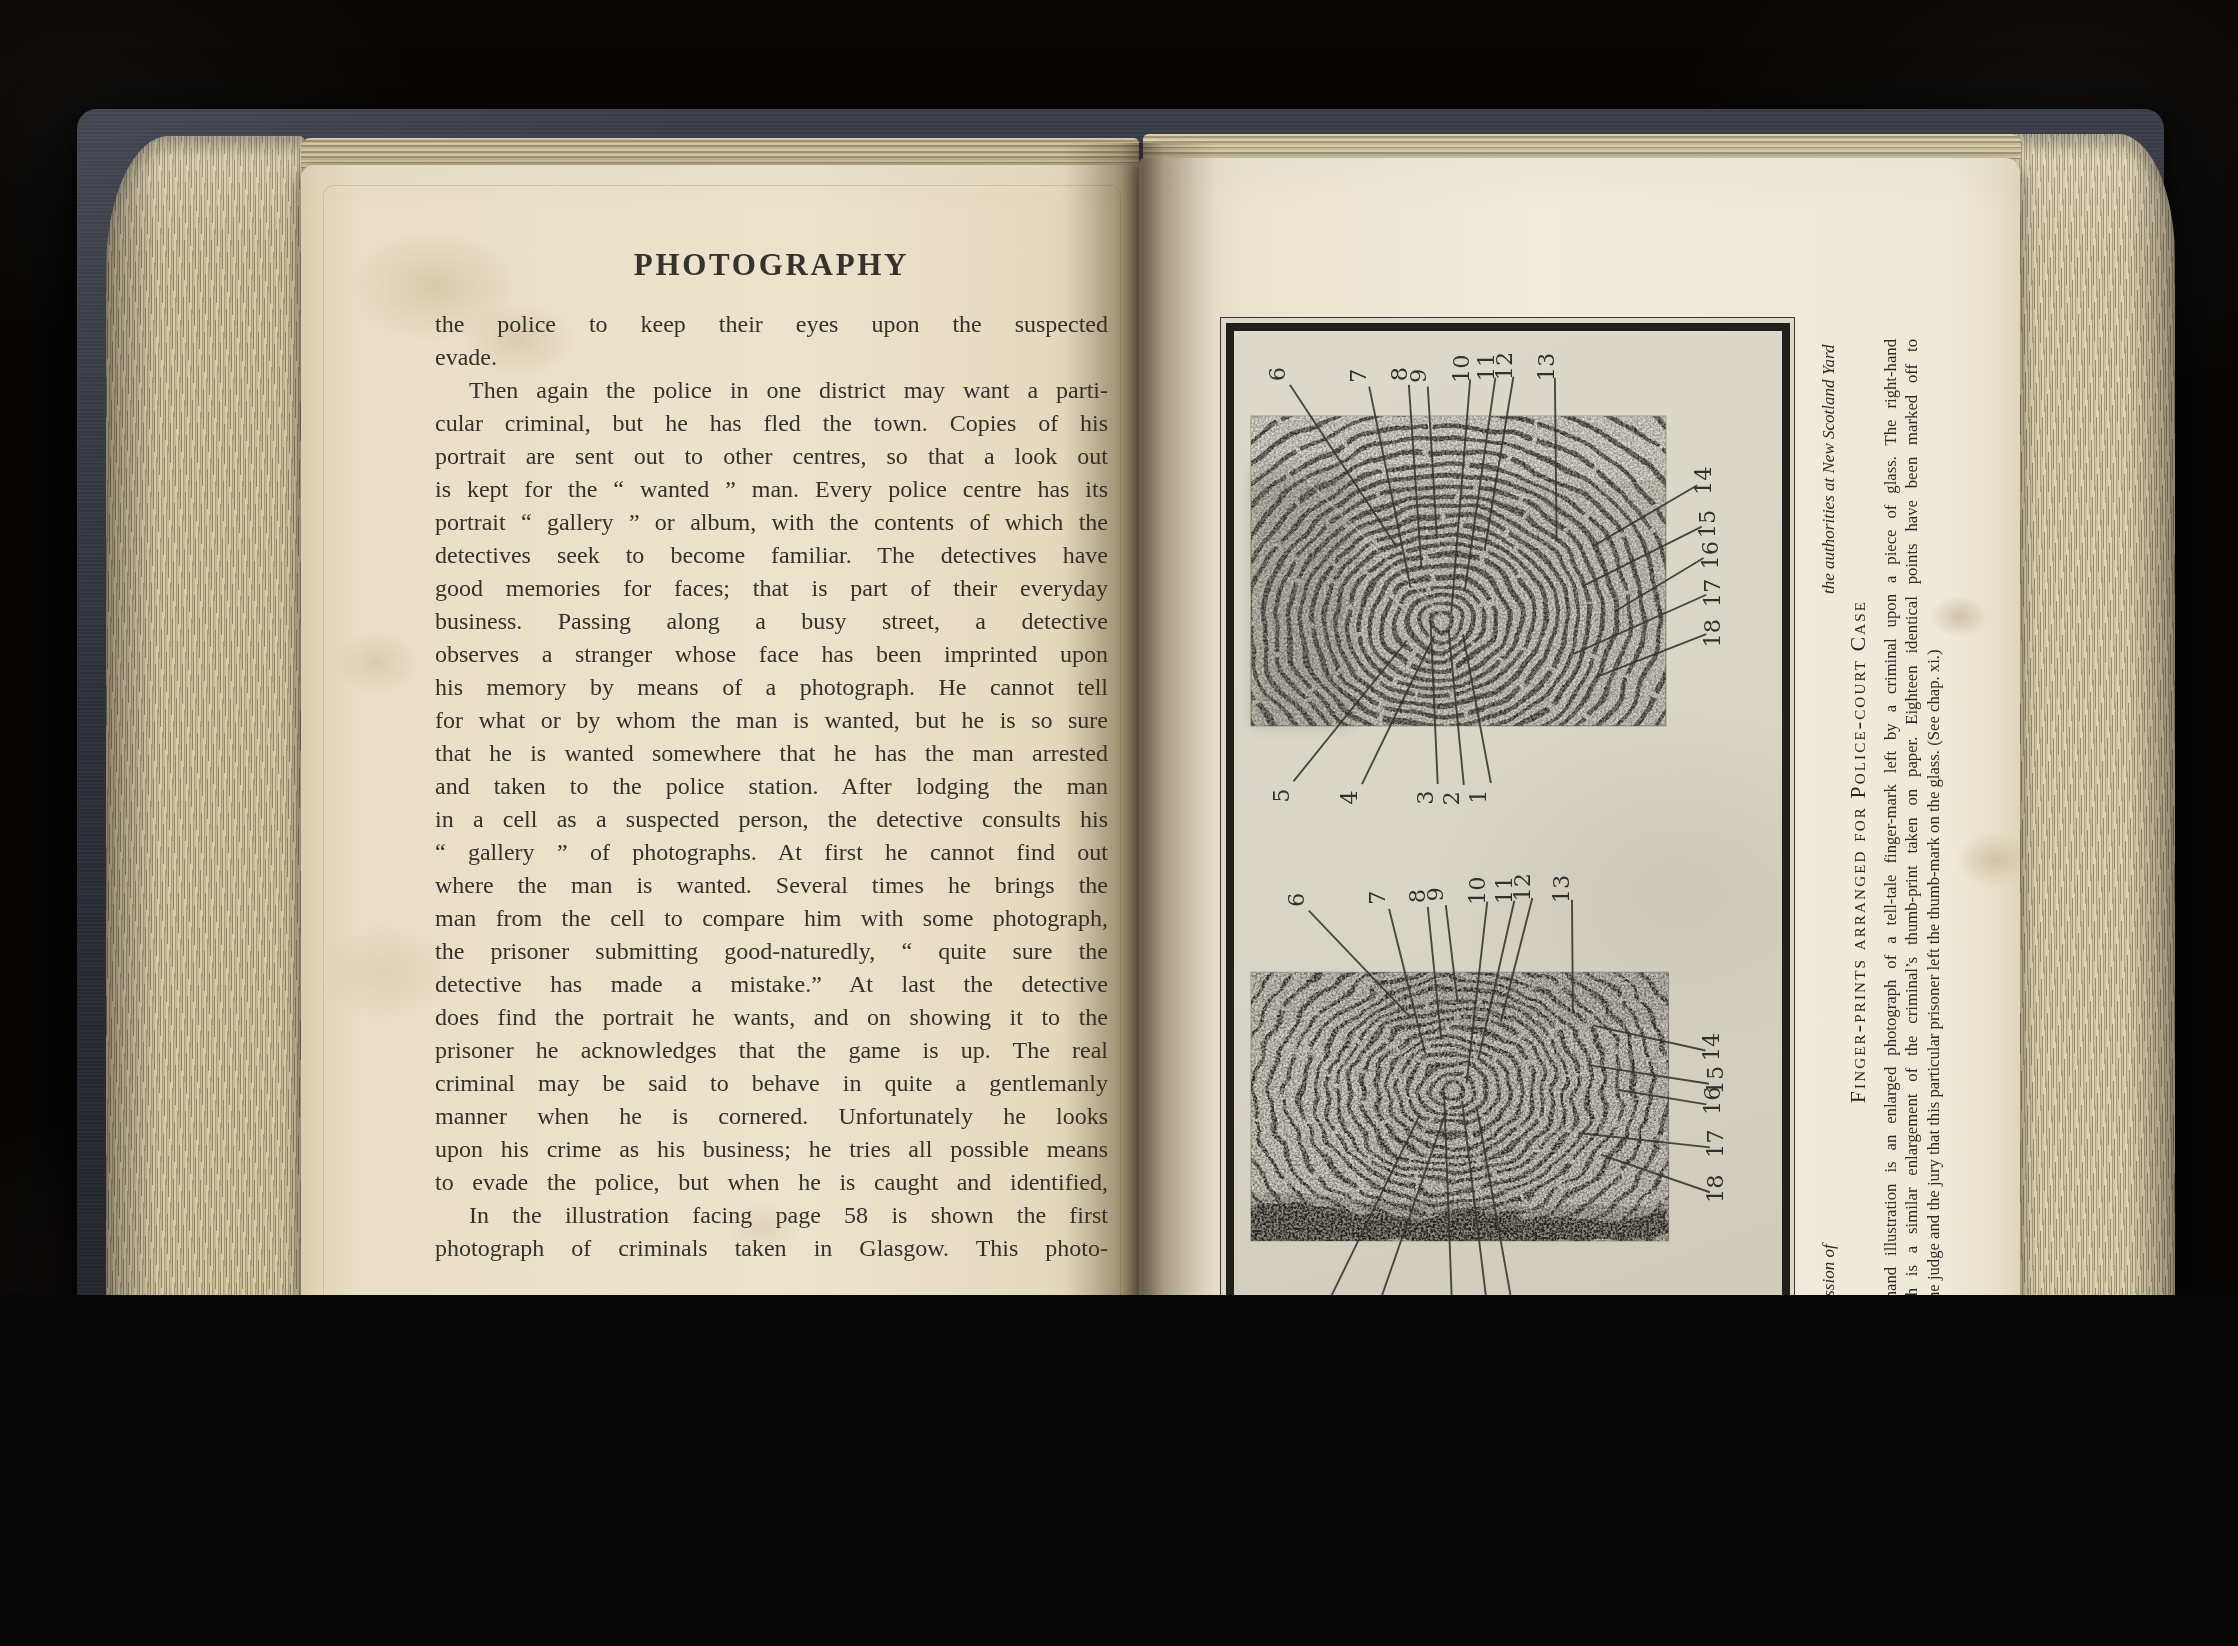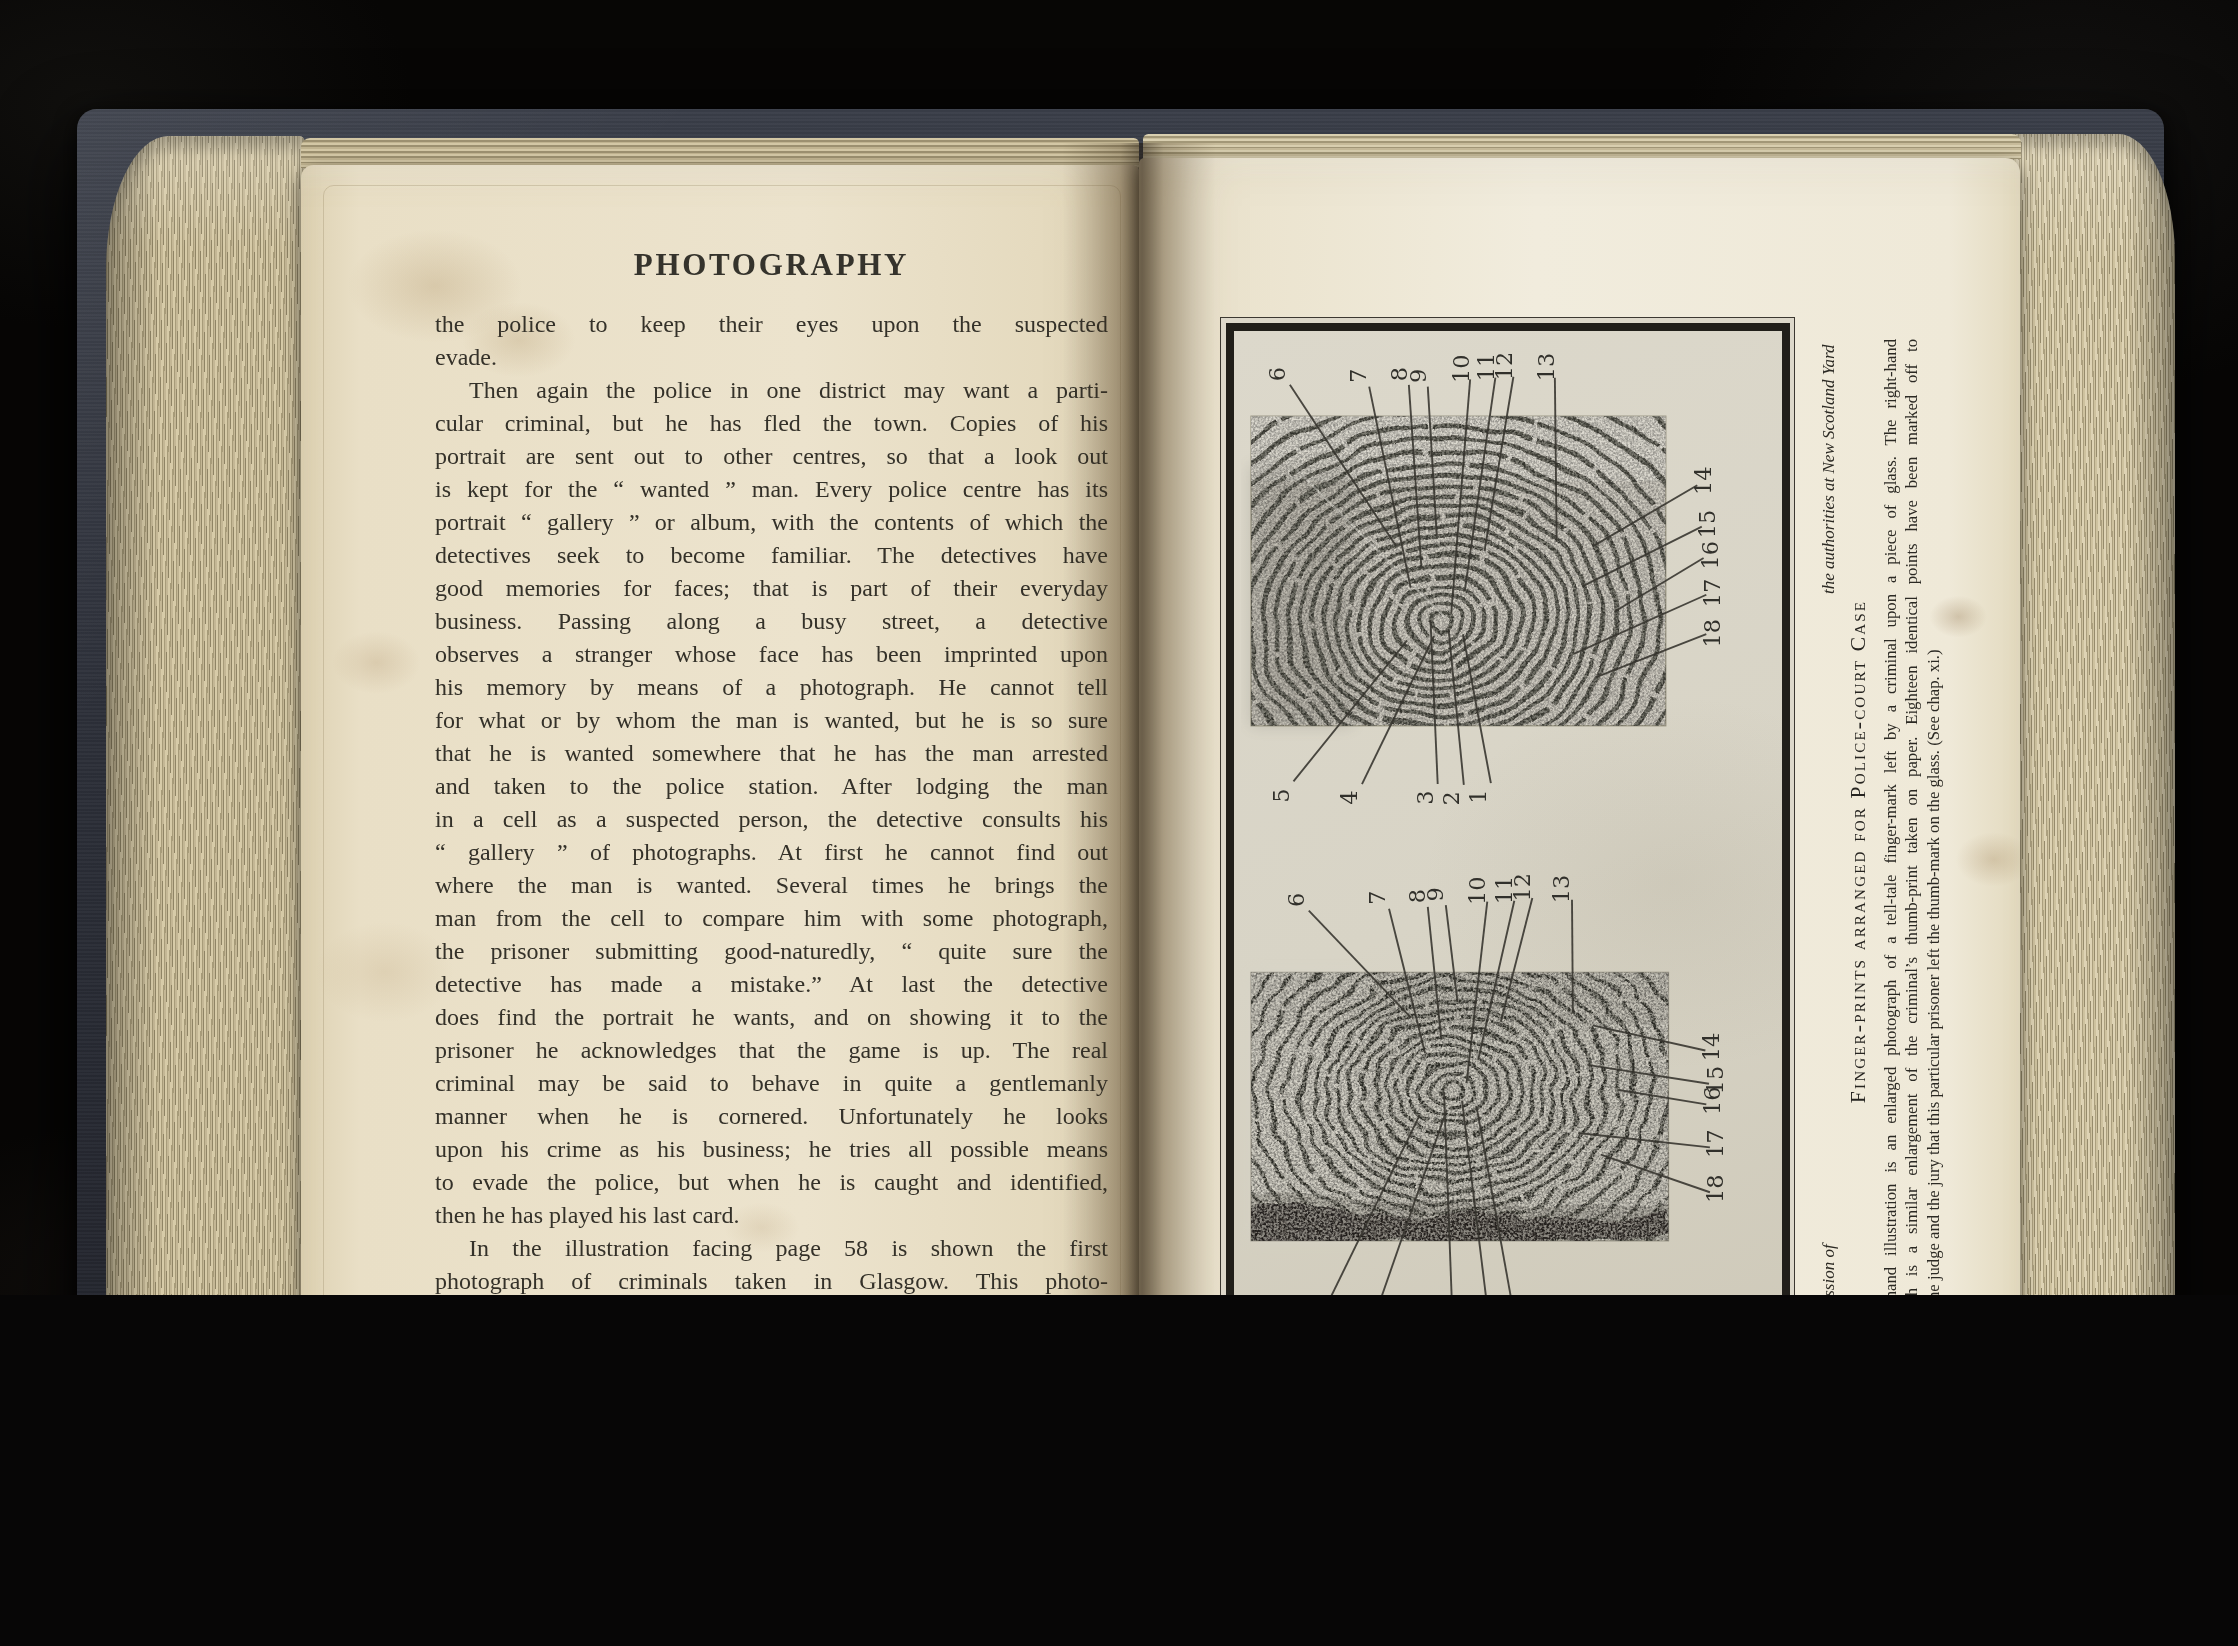--- a/index.html
+++ b/index.html
@@ -192,21 +192,20 @@
           <div class="line">where the man is wanted.  Several times he brings the</div>
           <div class="line">man from the cell to compare him with some photograph,</div>
           <div class="line">the prisoner submitting good-naturedly, “ quite sure the</div>
           <div class="line">detective has made a mistake.”  At last the detective</div>
           <div class="line">does find the portrait he wants, and on showing it to the</div>
           <div class="line">prisoner he acknowledges that the game is up.  The real</div>
           <div class="line">criminal may be said to behave in quite a gentlemanly</div>
           <div class="line">manner when he is cornered.  Unfortunately he looks</div>
           <div class="line">upon his crime as his business; he tries all possible means</div>
           <div class="line">to evade the police, but when he is caught and identified,</div>
-          <div class="line last">then he has played his last card.</div>
         </div>
       <div class="para indent">
           <div class="line">In the illustration facing page 58 is shown the first</div>
           <div class="line">photograph of criminals taken in Glasgow.  This photo-</div>
         </div>
     </div>
     <div class="page-number">160</div>
   </div>
 
   <div class="page page-right">

